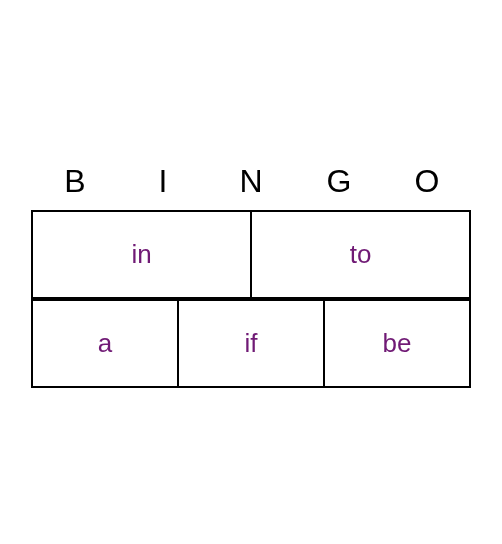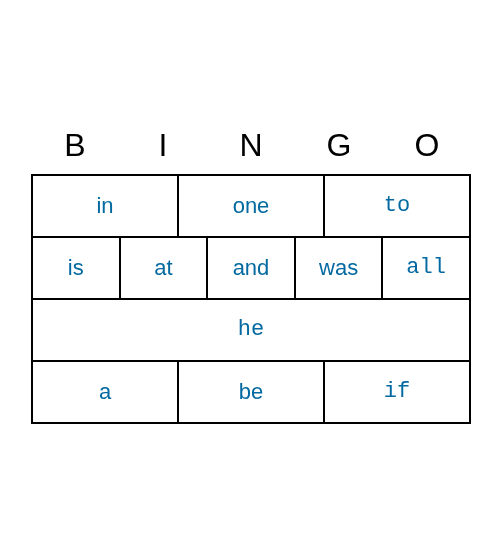--- a/index.html
+++ b/index.html
@@ -48,60 +48,50 @@
       display: flex;
       border-bottom: 2px solid #000;
     }
 
     .bingo-row:last-child {
       border-bottom: none;
     }
 
     .bingo-cell {
       flex: 1;
-      height: 60px;
+      height: 85px;
       display: flex;
       align-items: center;
       justify-content: center;
       border-right: 2px solid #000;
-      font-size: 22px;
-      color: #0369a1;
+      font-size: 26px;
+      color: #701a75;
     }
 
     .bingo-cell:last-child {
       border-right: none;
-      font-family: Liberation Mono, monospace;
     }
   </style>
 </head>
 <body>
 
 <div class="bingo-container">
   <div class="bingo-header">
   <div class="header-cell">B</div>
       <div class="header-cell">I</div>
       <div class="header-cell">N</div>
       <div class="header-cell">G</div>
       <div class="header-cell">O</div>
     </div>
   <div class="bingo-grid">
   <div class="bingo-row">
         <div class="bingo-cell">in</div>
-        <div class="bingo-cell">one</div>
         <div class="bingo-cell">to</div>
       </div>
       <div class="bingo-row">
-        <div class="bingo-cell">is</div>
-        <div class="bingo-cell">at</div>
-        <div class="bingo-cell">and</div>
-        <div class="bingo-cell">was</div>
-        <div class="bingo-cell">all</div>
-      </div>
-      <div class="bingo-row">
-        <div class="bingo-cell">he</div>
       </div>
       <div class="bingo-row">
         <div class="bingo-cell">a</div>
+        <div class="bingo-cell">if</div>
         <div class="bingo-cell">be</div>
-        <div class="bingo-cell">if</div>
       </div>
     </div>
 </div>
 
 </body></html>

